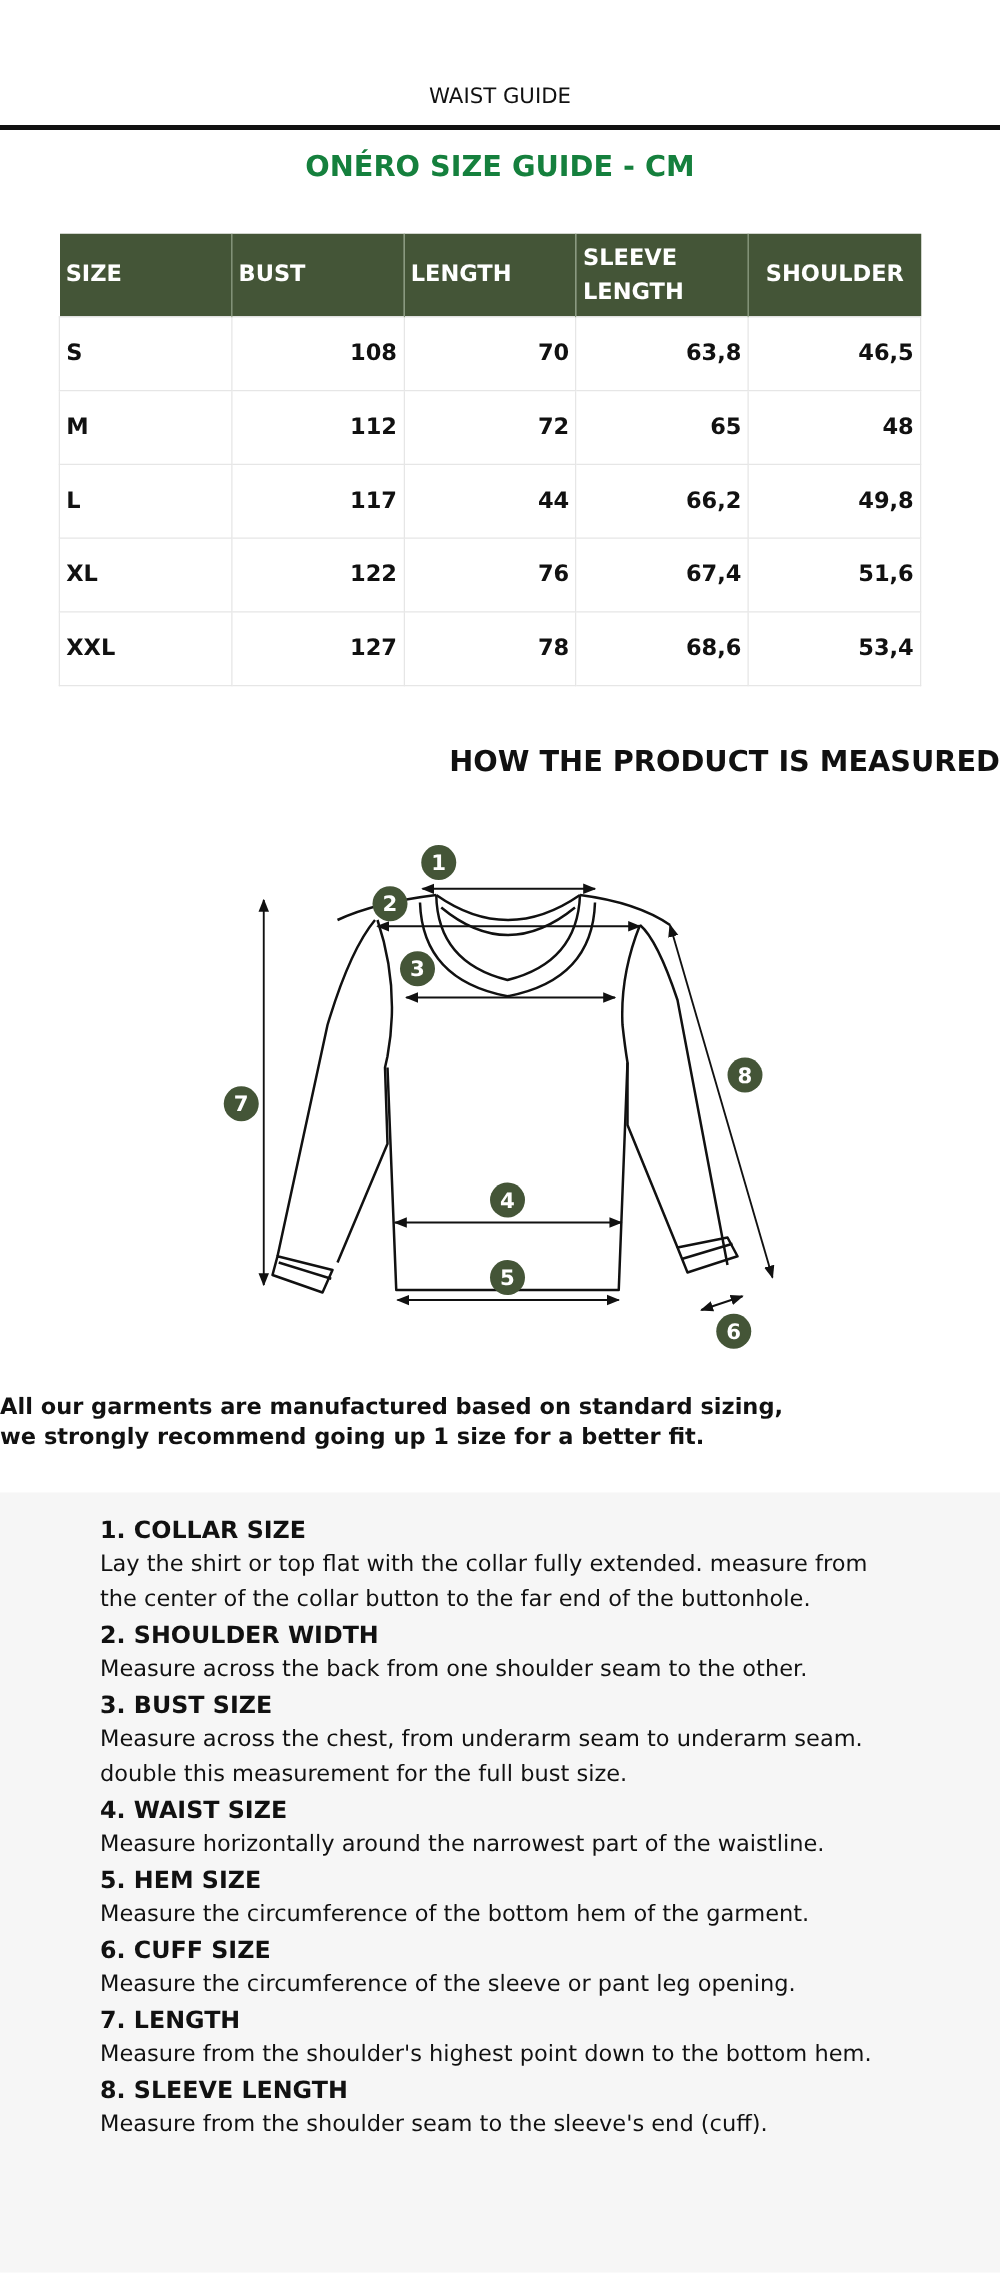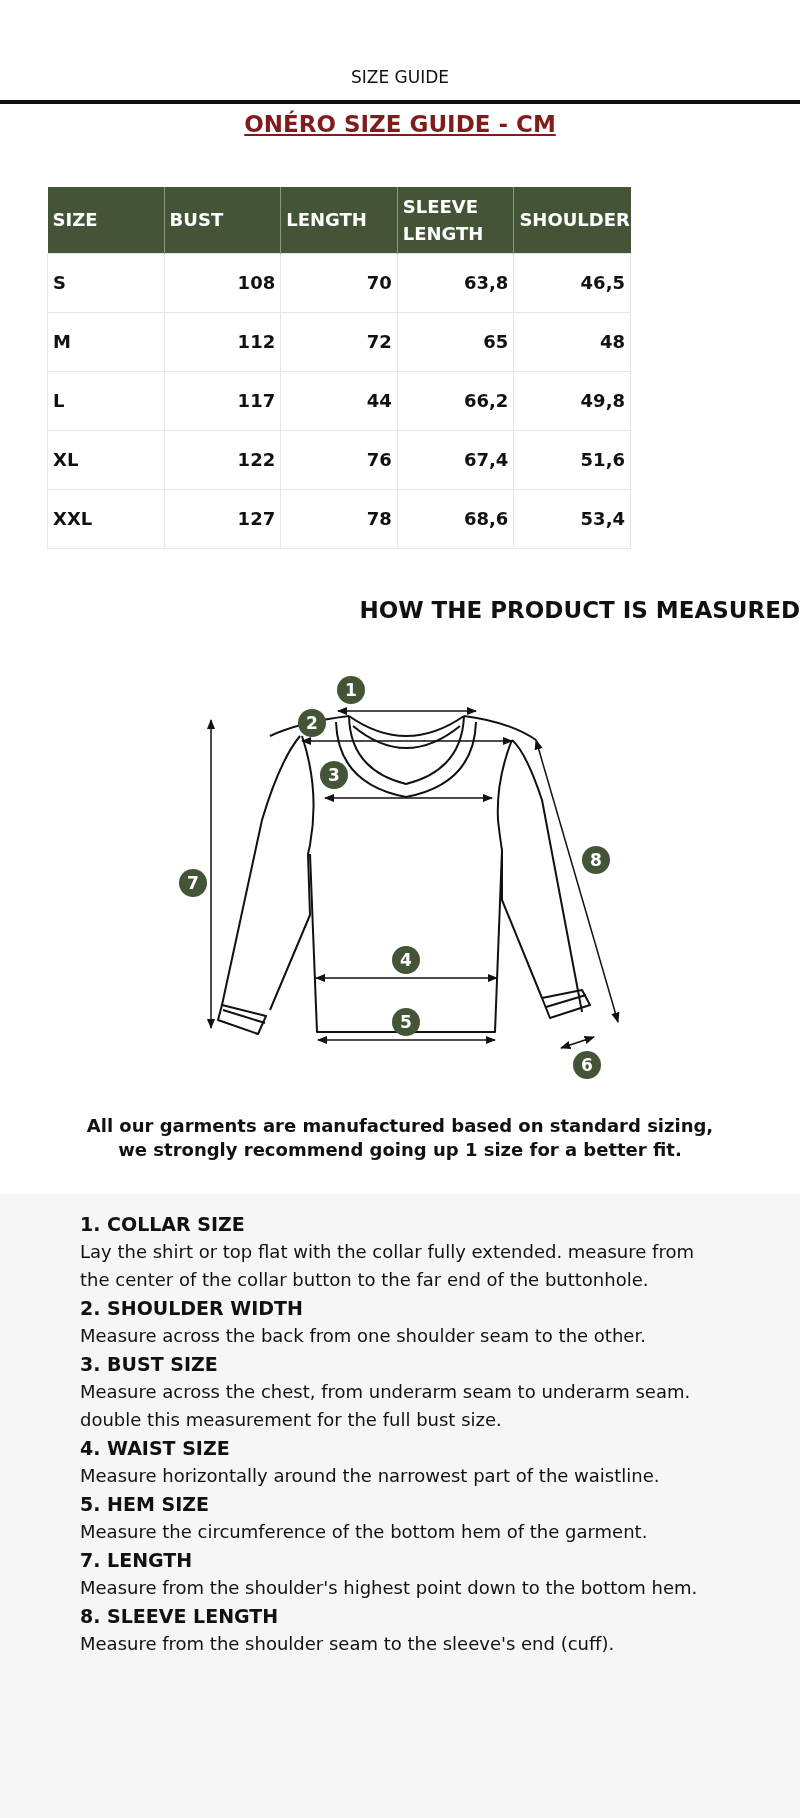--- a/index.html
+++ b/index.html
@@ -1,38 +1,38 @@
 <!DOCTYPE html>
 <html><head>
 <meta charset="utf-8">
 <style>
   * { box-sizing: border-box; margin: 0; padding: 0; }
   body { width: 800px; height: 1818px; background: #ffffff; font-family: "DejaVu Sans", sans-serif; color: #111; position: relative; overflow: hidden; }
   .header { position: absolute; top: 0; left: 0; width: 800px; height: 104px; text-align: center; }
   .product-title { position: absolute; top: 26px; width: 100%; font-size: 25px; color: #444; font-weight: normal; letter-spacing: 0.3px; }
   .subtitle { position: absolute; top: 67px; width: 100%; font-size: 17px; color: #111; }
   .divider { position: absolute; top: 100px; left: 0; width: 800px; height: 4px; background: #111; }
-  .guide-title { position: absolute; top: 111px; width: 100%; text-align: center; font-size: 23px; font-weight: bold; color: #7f1d1d; text-decoration: underline; }
-  table.size-table { position: absolute; top: 187px; left: 47px; width: 584px; border-collapse: collapse; table-layout: fixed; }
+  .guide-title { position: absolute; top: 121px; width: 100%; text-align: center; font-size: 23px; font-weight: bold; color: #15803d; }
+  table.size-table { position: absolute; top: 187px; left: 47px; width: 690px; border-collapse: collapse; table-layout: fixed; }
   .size-table th { background: #445537; color: #fff; font-weight: bold; font-size: 18px; text-align: left; padding: 0 5px; height: 66px; border-right: 1px solid #8a9a80; line-height: 27px; }
   .size-table th:last-child { border-right: none; text-align: center; }
   .size-table td { height: 59px; font-size: 18px; font-weight: bold; padding: 0 5px; border: 1px solid #e6e6e6; text-align: right; color: #111; }
   .size-table td:first-child { text-align: left; }
   .measure-title { position: absolute; top: 597px; width: 100%; text-align: right; font-size: 23px; font-weight: bold; color: #111; }
   svg.diagram { position: absolute; top: 660px; left: 170px; }
-  .note { position: absolute; top: 1114px; left: 0; width: 800px; text-align: center; font-size: 18px; font-weight: bold; line-height: 24px; color: #111; }
+  .note { position: absolute; top: 1114px; left: 0; width: 800px; text-align: left; font-size: 18px; font-weight: bold; line-height: 24px; color: #111; }
   .instructions { position: absolute; top: 1194px; left: 0; width: 800px; height: 624px; background: #f6f6f6; padding: 16px 4px 0 80px; }
   .instr-title { font-size: 19px; font-weight: bold; line-height: 28px; color: #111; }
   .instr-body { font-size: 18px; line-height: 28px; color: #111; width: 620px; }
 </style>
 </head>
 <body>
 
 <div class="header">
-  <div class="subtitle">SIZE GUIDE</div>
+  <div class="subtitle">WAIST GUIDE</div>
   <div class="divider"></div>
 </div>
 
 <div class="guide-title">ONÉRO SIZE GUIDE - CM</div>
 
 <table class="size-table">
   <colgroup>
       <col>
       <col>
       <col>
@@ -187,20 +187,24 @@
   </div>
   <div>
     <div class="instr-title">4. WAIST SIZE</div>
     <div class="instr-body">Measure horizontally around the narrowest part of the waistline.</div>
   </div>
   <div>
     <div class="instr-title">5. HEM SIZE</div>
     <div class="instr-body">Measure the circumference of the bottom hem of the garment.</div>
   </div>
   <div>
+    <div class="instr-title">6. CUFF SIZE</div>
+    <div class="instr-body">Measure the circumference of the sleeve or pant leg opening.</div>
+  </div>
+  <div>
     <div class="instr-title">7. LENGTH</div>
     <div class="instr-body">Measure from the shoulder's highest point down to the bottom hem.</div>
   </div>
   <div>
     <div class="instr-title">8. SLEEVE LENGTH</div>
     <div class="instr-body">Measure from the shoulder seam to the sleeve's end (cuff).</div>
   </div>
 </div>
 
 </body></html>

